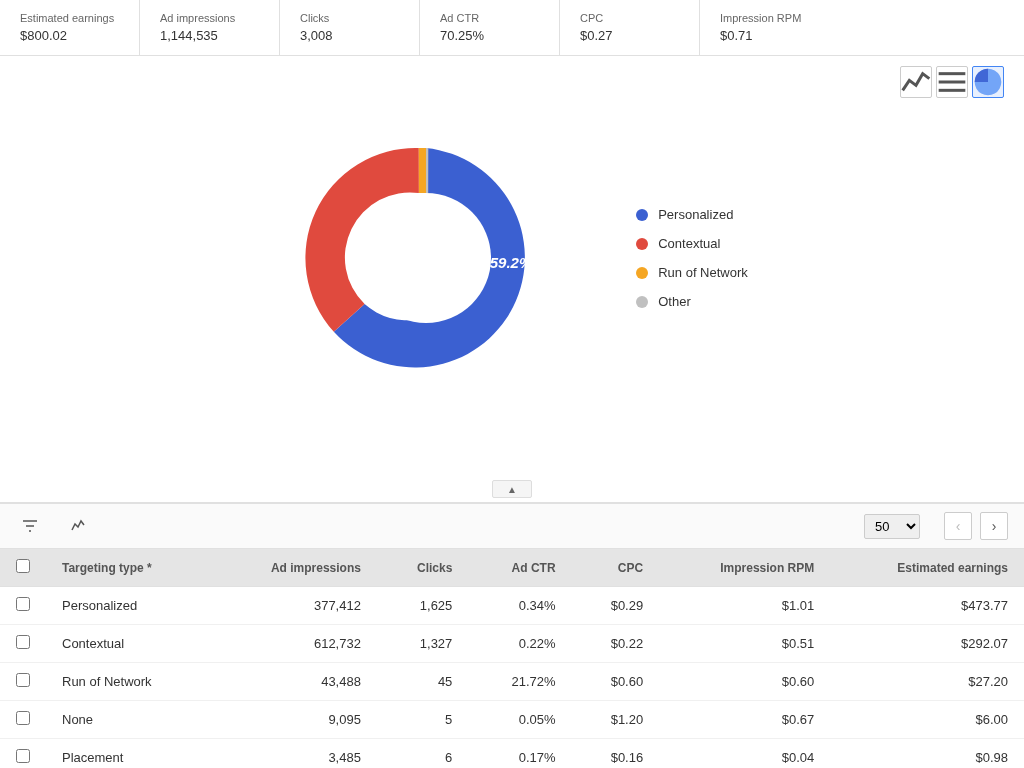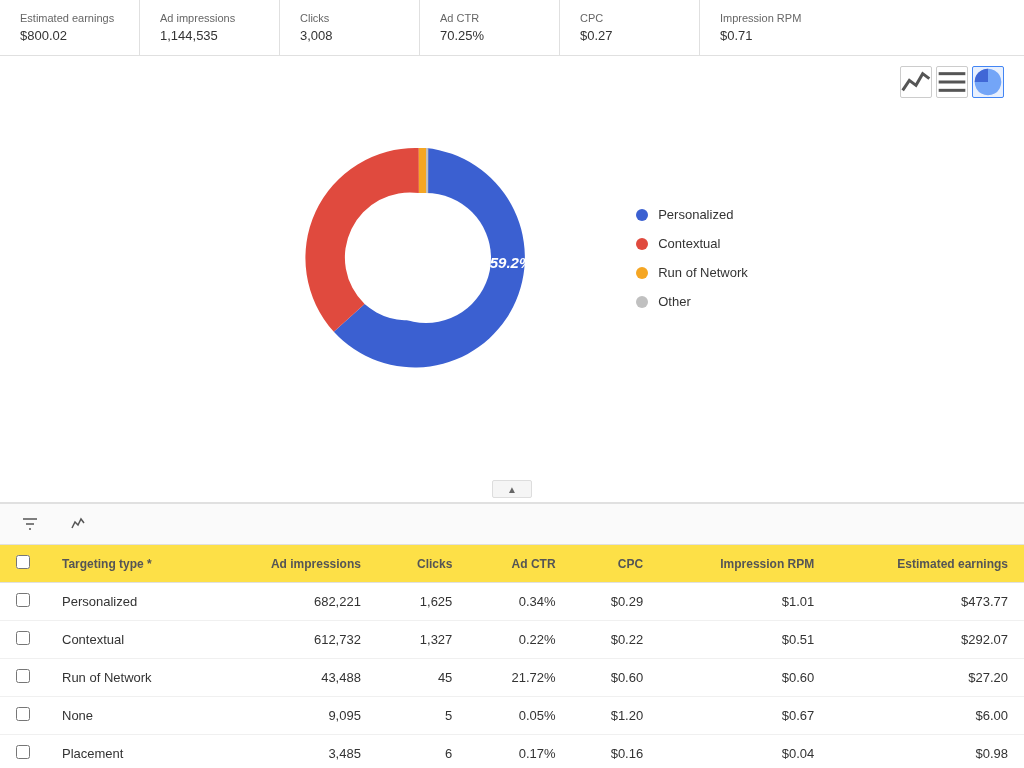--- a/index.html
+++ b/index.html
@@ -185,21 +185,21 @@
       width: 100%;
       border-collapse: collapse;
     }
     .data-table th {
       text-align: left;
       padding: 10px 16px;
       font-size: 12px;
       color: #555;
       font-weight: 600;
       border-bottom: 1px solid #e0e0e0;
-      background: #fde047;
+      background: #e5e5e5;
       white-space: nowrap;
     }
     .data-table th.right { text-align: right; }
     .data-table td {
       padding: 10px 16px;
       border-bottom: 1px solid #f0f0f0;
       font-size: 13px;
       color: #333;
     }
     .data-table td.right { text-align: right; }
@@ -318,20 +318,28 @@
         </svg>
         <span></span>
       </button>
       <button class="toolbar-btn">
         <svg viewBox="0 0 16 16" fill="none" stroke="#555" stroke-width="1.5">
           <polyline points="1,12 4,6 7,9 10,3 13,7"></polyline>
         </svg>
         <span></span>
       </button>
     </div>
+    <div class="toolbar-right">
+      <span></span>
+      <select class="rows-select">
+      <option value="50">50</option><option value="25">25</option><option value="100">100</option></select>
+      <span class="pagination-info"></span>
+      <button class="page-btn disabled">‹</button>
+      <button class="page-btn">›</button>
+    </div>
   </div>
 
   <table class="data-table">
     <thead>
       <tr>
         <th class="checkbox-col">
           <input type="checkbox" style="">
         </th>
       <th class="">Targeting type *</th>
           <th class="right">Ad impressions</th>
@@ -339,21 +347,21 @@
           <th class="right">Ad CTR</th>
           <th class="right">CPC</th>
           <th class="right">Impression RPM</th>
           <th class="right">Estimated earnings</th>
         </tr>
     </thead>
     <tbody>
     <tr>
           <td class="checkbox-col"><input type="checkbox" style=""></td>
           <td class="">Personalized</td>
-          <td class="right">682,221</td>
+          <td class="right">377,412</td>
           <td class="right">1,625</td>
           <td class="right">0.34%</td>
           <td class="right">$0.29</td>
           <td class="right">$1.01</td>
           <td class="right">$473.77</td>
         </tr>
         <tr>
           <td class="checkbox-col"><input type="checkbox" style=""></td>
           <td class="">Contextual</td>
           <td class="right">612,732</td>

